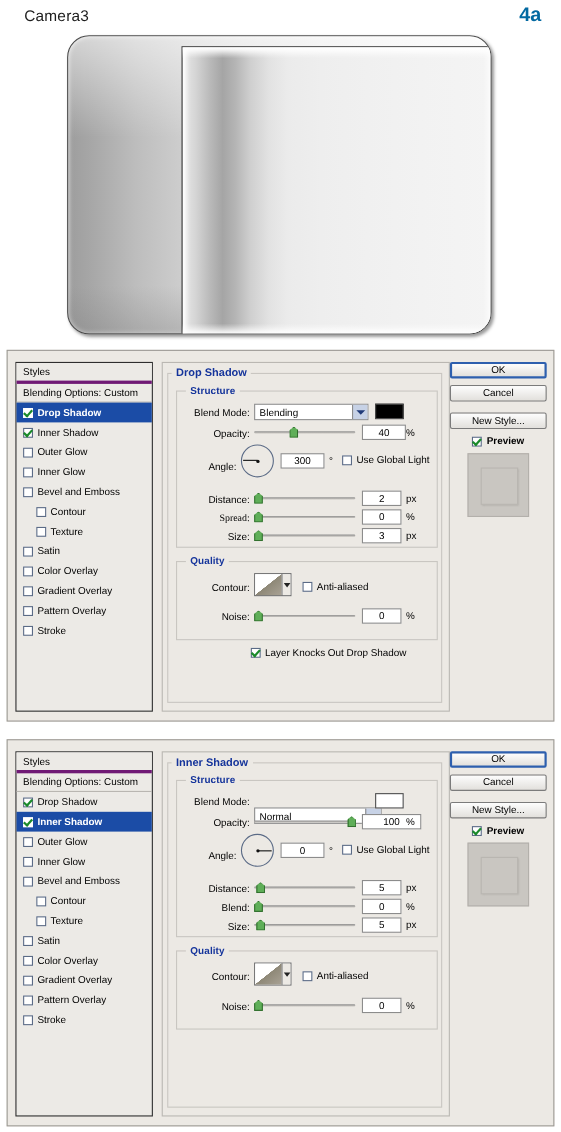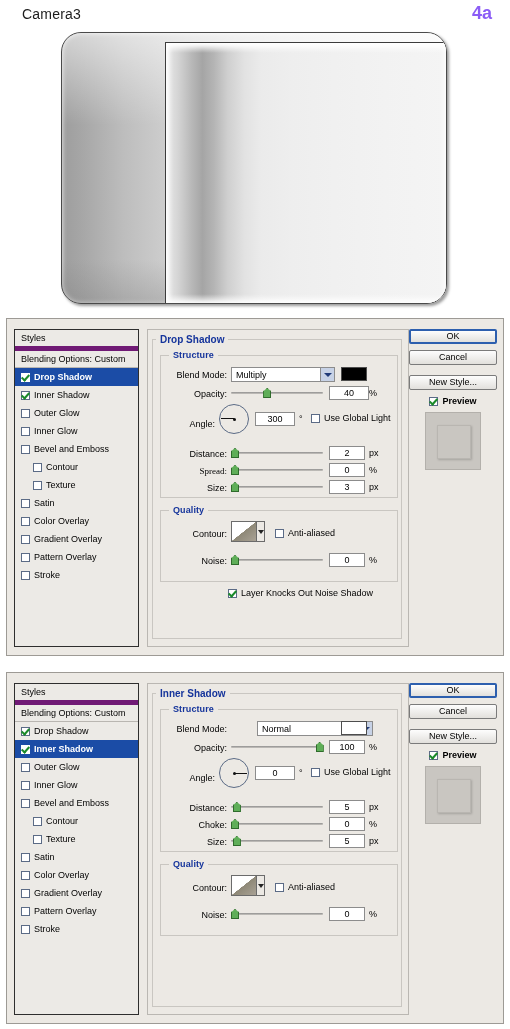--- a/index.html
+++ b/index.html
@@ -26,21 +26,21 @@
     left: 22px; top: 6px;
     font-size: 14px;
     color: #1c1c1c;
     letter-spacing: .2px;
   }
   #figure-label {
     position: absolute;
     right: 18px; top: 3px;
     font-size: 18px;
     font-weight: bold;
-    color: #8b5cf6;
+    color: #0369a1;
   }
 
   
   #camera-stage {
     position: absolute;
     left: 0; top: 26px;
     width: 510px; height: 288px;
     background: #ffffff;
   }
   #camera-body {
@@ -120,21 +120,21 @@
     border: 1px solid #2e2e2e;
     box-sizing: border-box;
   }
   #dialog-drop-shadow .styles-pane { height: 318px; }
   #dialog-inner-shadow .styles-pane { height: 332px; }
 
   .styles-header {
     height: 16px;
     line-height: 16px;
     padding-left: 6px;
-    border-bottom: 5px solid #701a75;
+    border-bottom: 3px solid #701a75;
     background: #eceae6;
     font-size: 9px;
   }
   .blending-row {
     height: 16px;
     line-height: 16px;
     padding-left: 6px;
     border-bottom: 1px solid #b9b6b1;
     font-size: 9px;
   }
@@ -496,21 +496,21 @@
 
   <div class="effect-pane">
     <div class="effect-title">Drop Shadow</div>
     <div class="effect-frame" style="top:9px; height:300px;"></div>
 
     <div class="group" style="left:12px; top:25px; width:238px; height:143px;">
       <div class="group-title">Structure</div>
 
       <div class="lbl" style="left:4px; top:14px; width:62px;">Blend Mode:</div>
       <div class="combo" style="left:70px; top:11px; width:104px;">
-        <div class="combo-text">Multiply</div>
+        <div class="combo-text">Blending</div>
         <div class="combo-arrow"></div>
       </div>
       <div class="swatch" style="left:180px; top:11px; background:#000000;"></div>
 
       <div class="lbl" style="left:4px; top:33px; width:62px;">Opacity:</div>
       <div class="slider" style="left:70px; top:31px; width:92px;">
         <div class="track"></div>
         <div class="thumb" style="left:35%;"></div>
       </div>
       <div class="numbox" style="left:168px; top:30px; width:40px;">40</div>
@@ -570,21 +570,21 @@
       <div class="slider" style="left:70px; top:43px; width:92px;">
         <div class="track"></div>
         <div class="thumb" style="left:0%;"></div>
       </div>
       <div class="numbox" style="left:168px; top:42px; width:36px;">0</div>
       <div class="unit" style="left:208px; top:44px;">%</div>
     </div>
 
     <div class="cbline" style="left:80px; top:258px;">
       <span class="cb checked"></span>
-      <span class="cbl">Layer Knocks Out Noise Shadow</span>
+      <span class="cbl">Layer Knocks Out Drop Shadow</span>
     </div>
   </div>
 
   <div class="btncol">
     <div class="dlgbtn primary">OK</div>
     <div class="dlgbtn">Cancel</div>
     <div class="btncol-sep"></div>
     <div class="dlgbtn">New Style...</div>
     <div class="preview-row">
       <span class="cb checked"></span>
@@ -653,32 +653,32 @@
   </div>
 
   <div class="effect-pane">
     <div class="effect-title">Inner Shadow</div>
     <div class="effect-frame" style="top:9px; height:314px;"></div>
 
     <div class="group" style="left:12px; top:25px; width:238px; height:143px;">
       <div class="group-title">Structure</div>
 
       <div class="lbl" style="left:4px; top:14px; width:62px;">Blend Mode:</div>
-      <div class="combo" style="left:70px; top:11px; width:116px;margin-left:26px;">
+      <div class="combo" style="left:70px; top:24px; width:116px;">
         <div class="combo-text">Normal</div>
         <div class="combo-arrow"></div>
       </div>
       <div class="swatch" style="left:180px; top:11px; background:#ffffff;"></div>
 
       <div class="lbl" style="left:4px; top:33px; width:62px;">Opacity:</div>
       <div class="slider" style="left:70px; top:31px; width:92px;">
         <div class="track"></div>
         <div class="thumb" style="left:92%;"></div>
       </div>
-      <div class="numbox" style="left:168px; top:30px; width:36px;">100</div>
+      <div class="numbox" style="left:168px; top:30px; width:54px;">100</div>
       <div class="unit" style="left:208px; top:32px;">%</div>
 
       <div class="lbl" style="left:4px; top:63px; width:50px;">Angle:</div>
       <div class="dial" style="left:58px; top:48px;">
         <div class="needle" style="transform: rotate(0deg);"></div>
         <div class="hub"></div>
       </div>
       <div class="numbox" style="left:94px; top:56px; width:40px;">0</div>
       <div class="unit" style="left:138px; top:58px;">°</div>
       <div class="cbline" style="left:150px; top:57px;">
@@ -687,21 +687,21 @@
       </div>
 
       <div class="lbl" style="left:4px; top:93px; width:62px;">Distance:</div>
       <div class="slider" style="left:70px; top:91px; width:92px;">
         <div class="track"></div>
         <div class="thumb" style="left:2%;"></div>
       </div>
       <div class="numbox" style="left:168px; top:90px; width:36px;">5</div>
       <div class="unit" style="left:208px; top:92px;">px</div>
 
-      <div class="lbl" style="left:4px; top:110px; width:62px;">Choke:</div>
+      <div class="lbl" style="left:4px; top:110px; width:62px;">Blend:</div>
       <div class="slider" style="left:70px; top:108px; width:92px;">
         <div class="track"></div>
         <div class="thumb" style="left:0%;"></div>
       </div>
       <div class="numbox" style="left:168px; top:107px; width:36px;">0</div>
       <div class="unit" style="left:208px; top:109px;">%</div>
 
       <div class="lbl" style="left:4px; top:127px; width:62px;">Size:</div>
       <div class="slider" style="left:70px; top:125px; width:92px;">
         <div class="track"></div>

